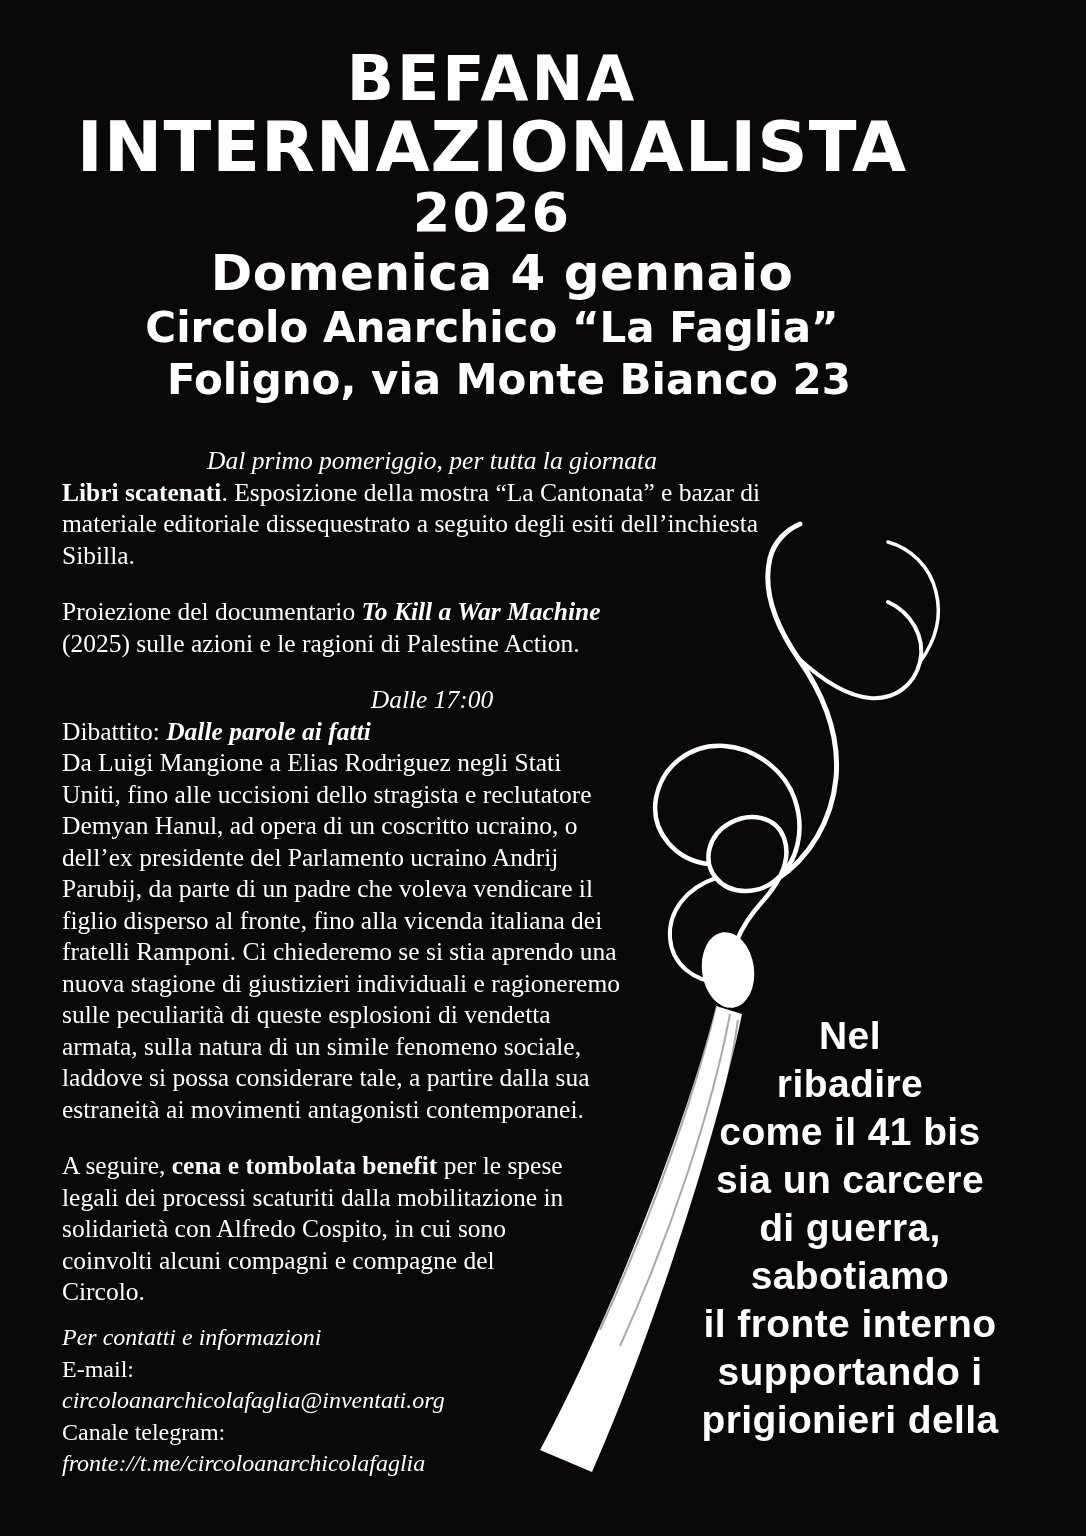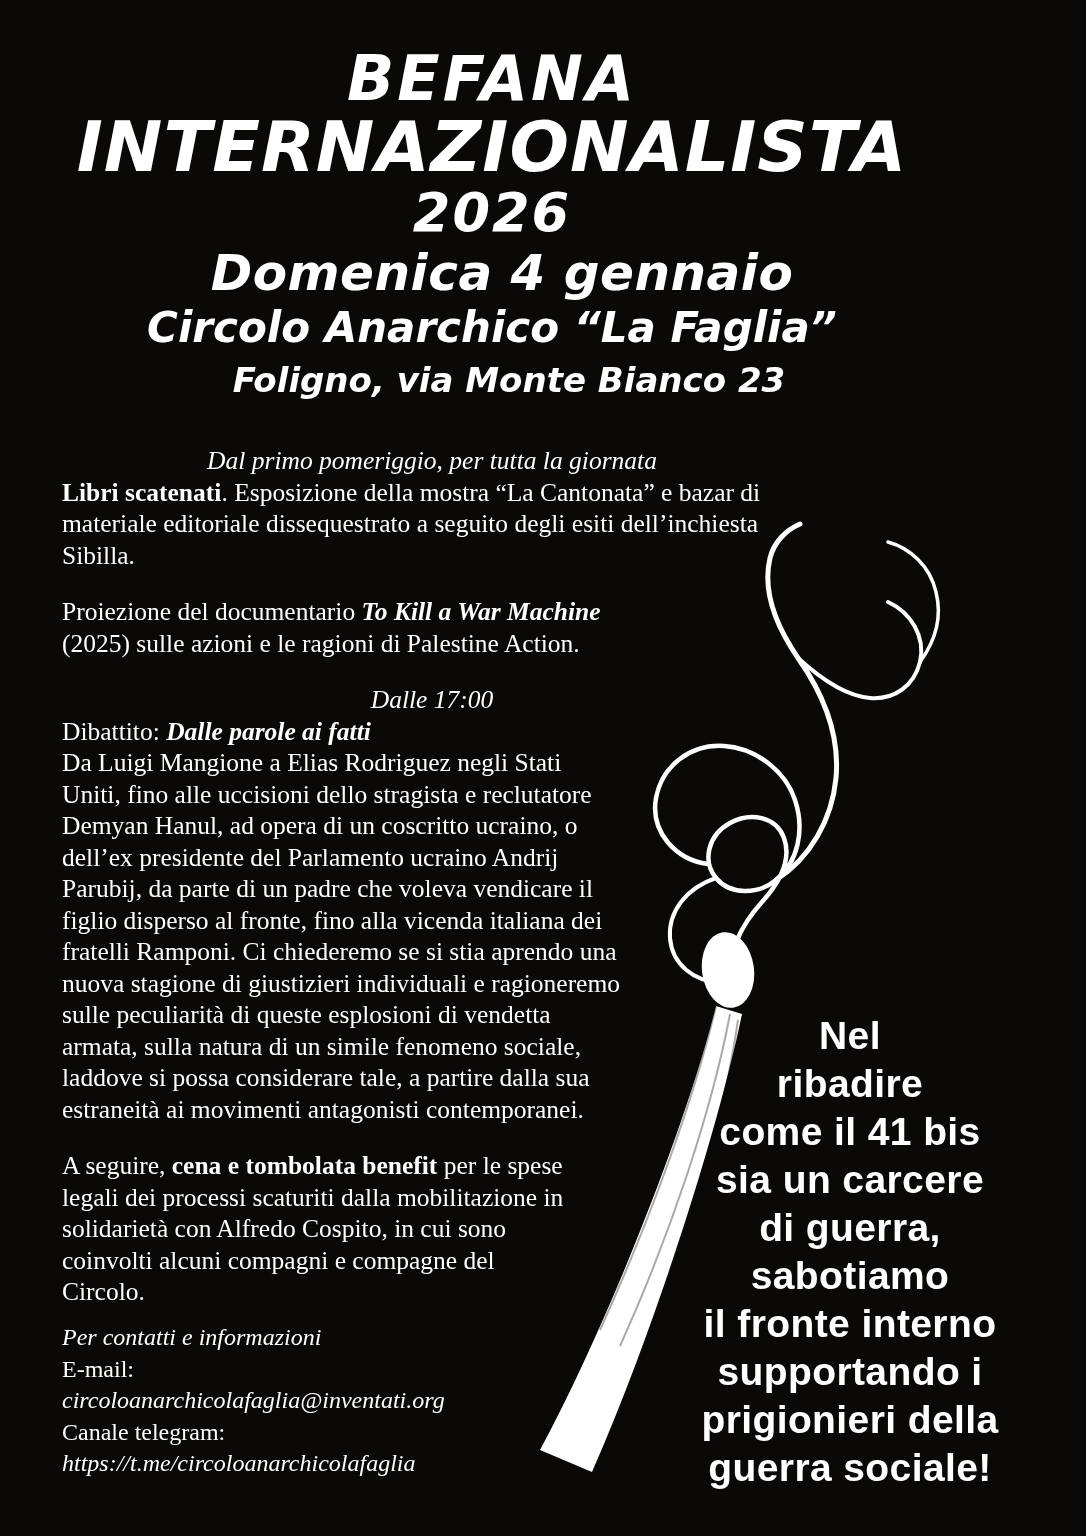--- a/index.html
+++ b/index.html
@@ -26,21 +26,20 @@
   
   .header {
     position: absolute;
     top: 46px;
     left: 0;
     width: 984px;
     text-align: center;
     font-family: "DejaVu Sans", sans-serif;
     font-weight: bold;
     letter-spacing: 0.5px;
-    font-style: italic;
   }
   .h-line1 {
     font-size: 62px;
     line-height: 66px;
     letter-spacing: 3px;
   }
   .h-line2 {
     font-size: 70px;
     line-height: 70px;
     letter-spacing: 1px;
@@ -55,21 +54,21 @@
     line-height: 58px;
     letter-spacing: 0.5px;
     margin-left: 20px;
   }
   .h-line5 {
     font-size: 42px;
     line-height: 52px;
     letter-spacing: 0px;
   }
   .h-line6 {
-    font-size: 34px;
+    font-size: 42px;
     line-height: 52px;
     letter-spacing: 0px;
     padding-left: 34px;
   }
 
   
   .body-col {
     position: absolute;
     top: 445px;
     left: 62px;
@@ -176,29 +175,28 @@
       <div class="narrow-2"><span>A seguire, </span><span class="b">cena e tombolata benefit</span><span> per le spese legali dei processi scaturiti dalla mobilitazione in solidarietà con Alfredo Cospito, in cui sono coinvolti alcuni compagni e compagne del Circolo.</span></div>
     </div>
 
   </div>
 
   <div class="contacts">
     <div class="i">Per contatti e informazioni</div>
     <div>E-mail:</div>
     <div class="i">circoloanarchicolafaglia@inventati.org</div>
     <div>Canale telegram:</div>
-    <div class="i">https://t.me/circoloanarchicolafaglia</div>
+    <div class="i">fronte://t.me/circoloanarchicolafaglia</div>
   </div>
 
   <div class="slogan">
     <div>Nel</div>
     <div>ribadire</div>
     <div>come il 41 bis</div>
     <div>sia un carcere</div>
     <div>di guerra,</div>
     <div>sabotiamo</div>
     <div>il fronte interno</div>
     <div>supportando i</div>
     <div>prigionieri della</div>
-    <div>guerra sociale!</div>
   </div>
 
 </div>
 
 </body></html>

